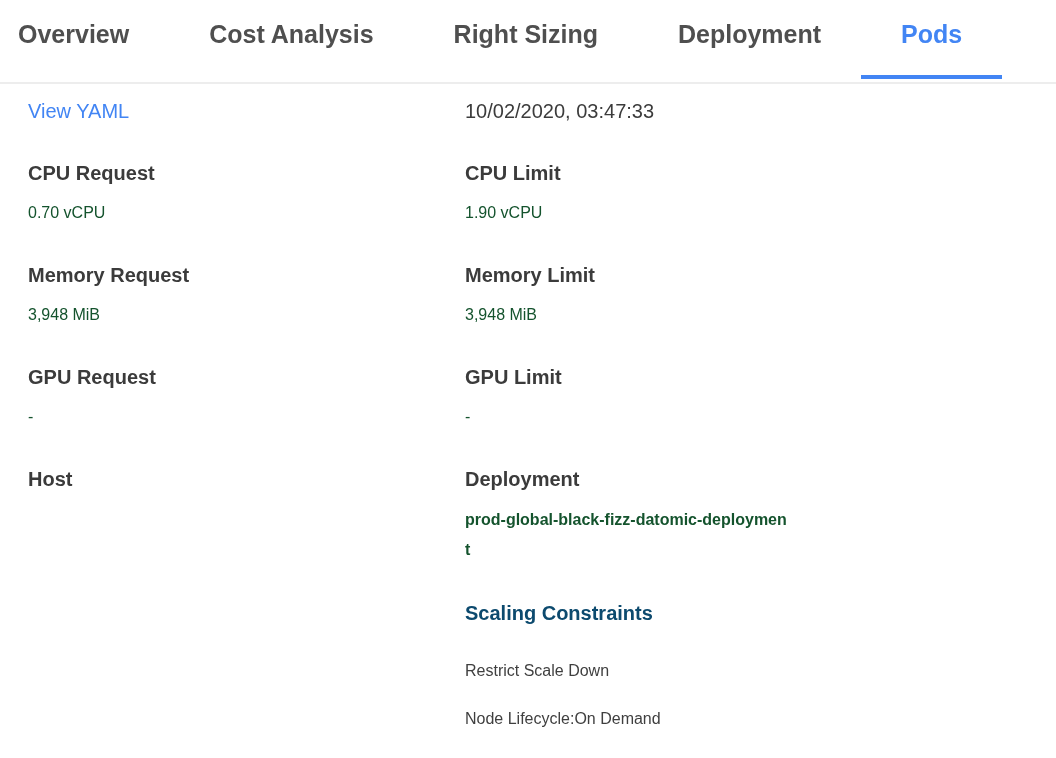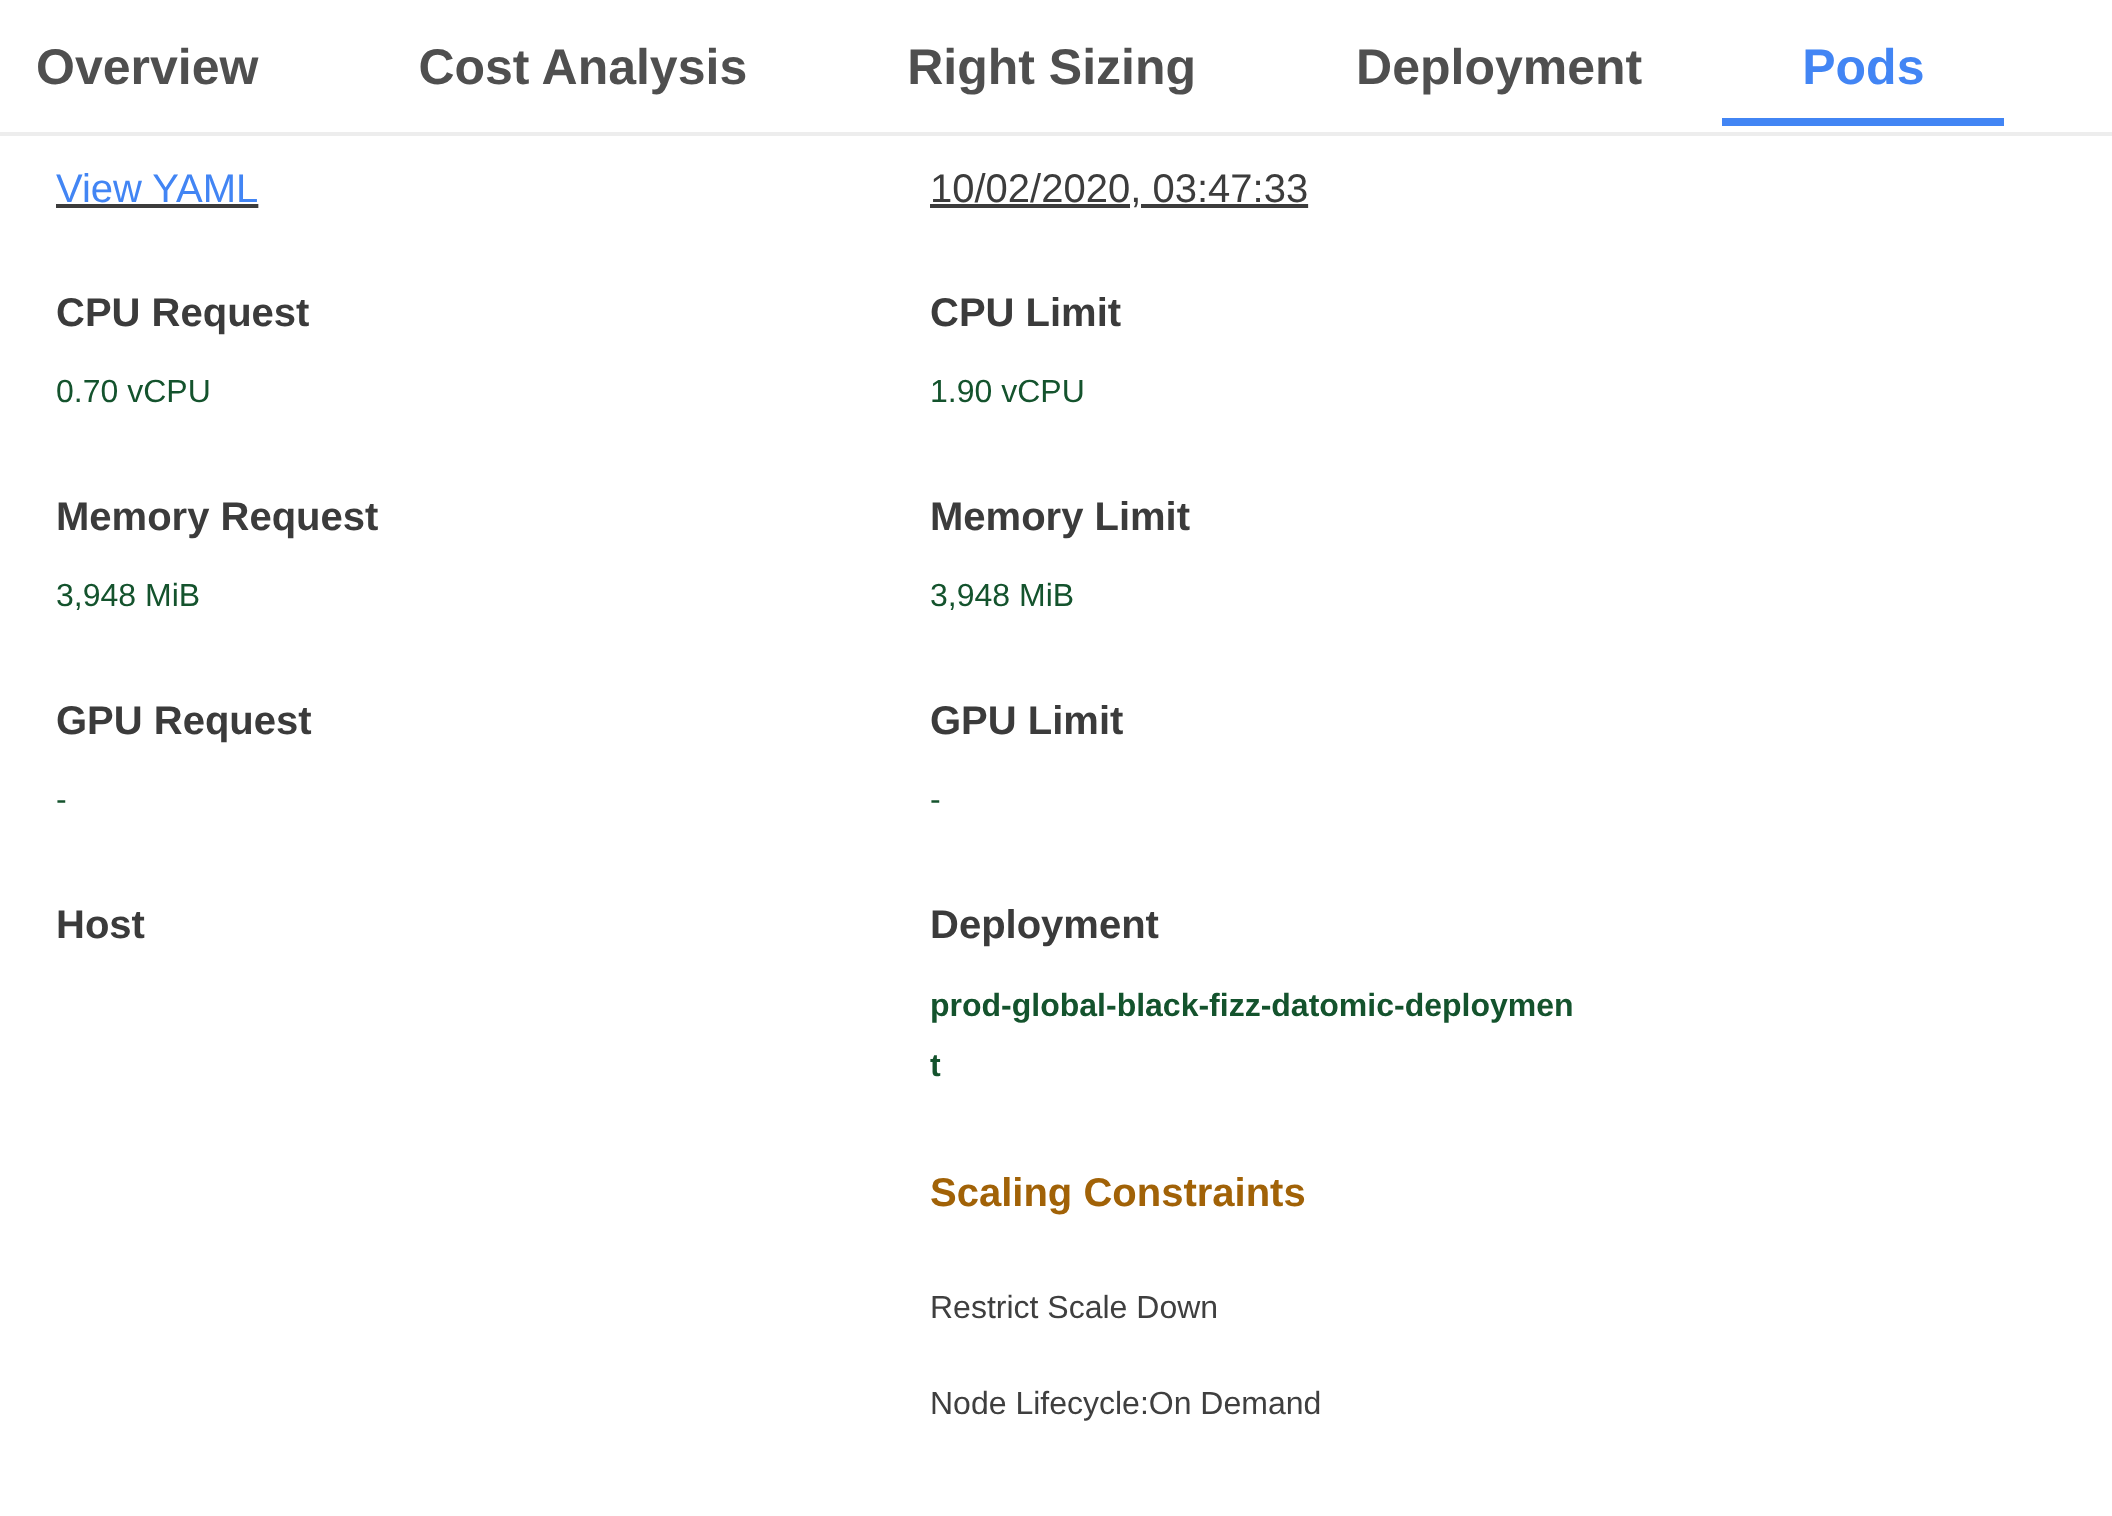--- a/index.html
+++ b/index.html
@@ -8,21 +8,21 @@
     background: #ffffff;
     font-family: "Liberation Sans", "DejaVu Sans", sans-serif;
     color: #3c3c3c;
     overflow: hidden;
   }
 
   
   .tab-bar {
     display: flex;
     align-items: flex-start;
-    height: 68px;
+    height: 84px;
     border-bottom: 2px solid #ededed;
     width: 100%;
   }
   .tab {
     position: relative;
     padding: 20px 40px 0 40px;
     font-size: 25px;
     font-weight: 600;
     line-height: 28px;
     color: #4f4f4f;
@@ -46,21 +46,20 @@
     display: grid;
     grid-template-columns: 437px auto;
     padding: 13px 0 0 28px;
   }
   .col { display: block; }
 
   .meta-row {
     line-height: 28px;
     font-size: 20px;
     margin-bottom: 34px;
-    text-decoration: underline;
   }
   .link {
     color: var(--link, #4285f4);
     cursor: pointer;
     text-decoration: none;
   }
   .timestamp { color: #3c3c3c; }
 
   .group { margin-bottom: 34px; }
   .group .label {
@@ -76,21 +75,21 @@
     color: #14532d;
   }
   .group .value.link { line-height: 30px; word-break: break-all; }
   .host-value { width: 296px; }
   .deployment-value { width: 326px; font-weight: bold; }
 
   .constraints-header {
     font-size: 20px;
     font-weight: 600;
     line-height: 28px;
-    color: #a16207;
+    color: #0c4a6e;
   }
   .constraint-item {
     font-size: 16px;
     line-height: 28px;
     color: #3f3f3f;
   }
   .constraint-item.first { margin-top: 30px; }
   .constraint-item + .constraint-item { margin-top: 20px; }
 </style>
 </head>

